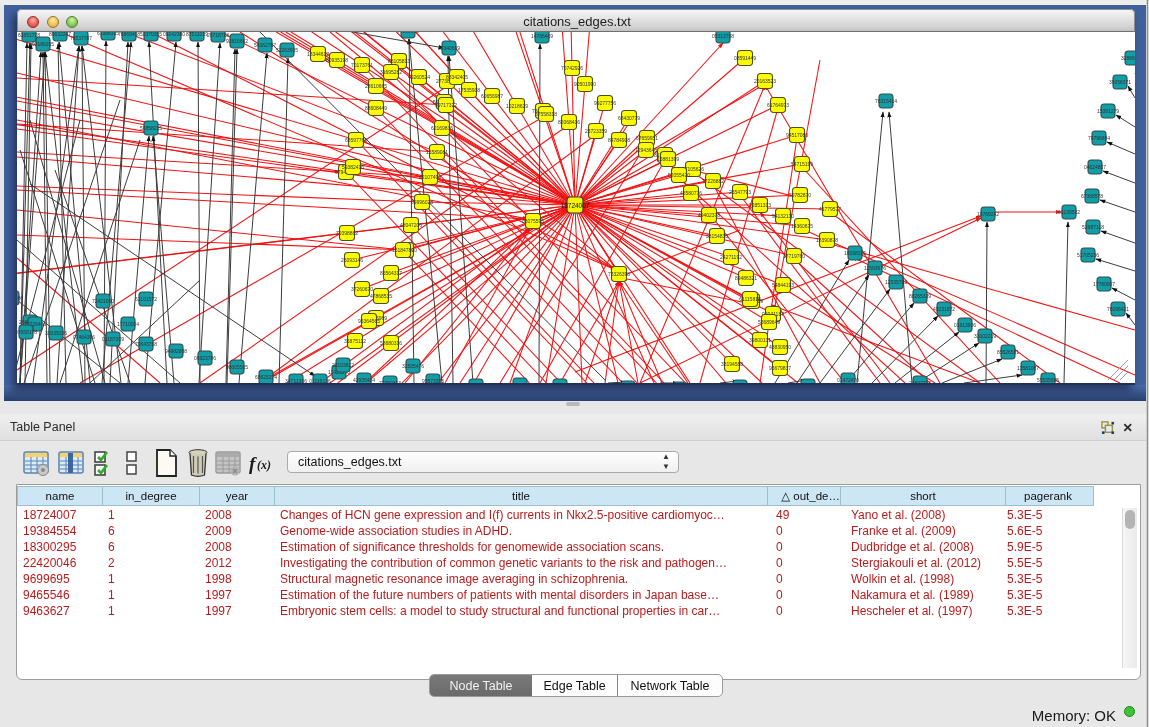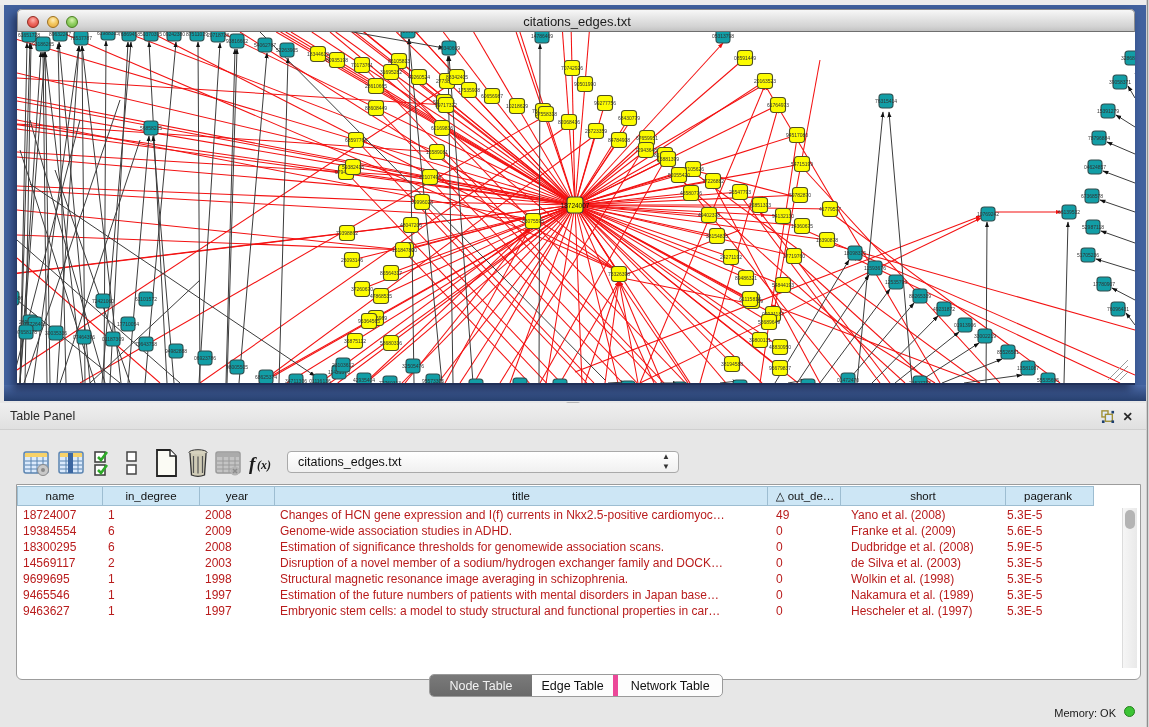--- a/index.html
+++ b/index.html
@@ -9,44 +9,44 @@
 #rstrip{position:absolute;right:0;top:0;width:3px;height:727px;background:#8f8f8f;border-left:1px solid #cfcfcf;border-right:1px solid #d8d8d8;z-index:30}
 #win{position:absolute;left:17px;top:9px;width:1118px;height:376px;border-radius:5px 5px 0 0;box-shadow:-4px 5px 9px rgba(10,15,40,.55);background:#fff;border-bottom:2px solid #203058}
 #titlebar{position:absolute;left:0;top:0;width:1118px;height:23px;border-radius:5px 5px 0 0;background:linear-gradient(#f7f7f7,#d2d2d2 80%,#c2c2c2);border:1px solid #8e8e8e;border-bottom:1px solid #6f6f6f}
 #title{position:absolute;left:0;top:4px;width:1118px;text-align:center;font-size:13px;color:#1c1c1c}
 .tl{position:absolute;top:6px;width:12px;height:12px;border-radius:50%}
 #tl1{left:9px;background:radial-gradient(circle at 50% 32%,#ffb3ad,#ee6b62 45%,#d83a31);border:1px solid #93291f}
 #tl2{left:29px;background:radial-gradient(circle at 50% 32%,#ffeebc,#f3c961 45%,#e5a33b);border:1px solid #9d701d}
 #tl3{left:48px;background:radial-gradient(circle at 50% 32%,#d8f3b0,#94d164 45%,#67b33c);border:1px solid #4a7f20}
 #canvas{position:absolute;left:0;top:23px;width:1118px;height:351px;background:#fff;overflow:hidden}
 #panel{position:absolute;left:0;top:402px;width:1149px;height:325px;background:#e7e7e7}
-#phead{position:absolute;left:0;top:1px;width:1146px;height:27px;background:linear-gradient(#efefef,#e0e0e0);border-bottom:1px solid #cfcfcf}
+#phead{position:absolute;left:0;top:12px;width:1146px;height:27px;background:linear-gradient(#efefef,#e0e0e0);border-bottom:1px solid #cfcfcf}
 #phead span{position:absolute;left:10px;top:6px;font-size:12.5px;color:#2a2a2a}
 #pfloat{position:absolute;right:31px;top:7px;width:14px;height:13px}
 #pclose{position:absolute;right:13px;top:5px;font-size:15px;font-weight:bold;color:#111}
 #toolbar{position:absolute;left:16px;top:42px;width:1120px;height:40px}
 .tbi{position:absolute;top:4px}
 #combo{position:absolute;left:271px;top:7px;width:392px;height:22px;background:linear-gradient(#fff,#f0f0f0);border:1px solid #a9a9a9;border-radius:4px;font-size:12.5px;color:#111;line-height:21px;padding-left:10px}
 #combo .spin{position:absolute;right:8px;top:0;font-size:8px;color:#333;line-height:10px;text-align:center}
 #tablebox{position:absolute;left:16px;top:82px;width:1125px;height:196px;background:#fff;border:1px solid #9c9c9c;border-radius:0 0 6px 6px}
 #thead{position:absolute;left:0;top:1px;height:20px;width:1077px;background:#cde6f5;border:1px solid #9dbdd1;display:flex}
 #thead div{height:18px;line-height:18px;font-size:11.5px;text-align:center;color:#111;border-right:1px solid #9dbdd1;overflow:hidden;white-space:nowrap}
 #tbody{position:absolute;left:0;top:22px;width:1077px}
 .tr{height:16px;line-height:16px;font-size:12px;color:#b91c1c;white-space:nowrap}
 .tr span{display:inline-block;overflow:hidden;vertical-align:top;white-space:nowrap}
 .c1{width:86px;padding-left:6px}.c2{width:98px;padding-left:5px}.c3{width:76px;padding-left:4px}
 .c4{width:494px;padding-left:3px}.c5{width:74px;padding-left:5px}.c6{width:160px;padding-left:6px}.c7{width:91px;padding-left:2px}
 #vscroll{position:absolute;right:3px;top:23px;width:15px;height:160px;background:linear-gradient(90deg,#f6f6f6,#e9e9e9);border-left:1px solid #dcdcdc}
 #vthumb{position:absolute;left:2px;top:2px;width:10px;height:19px;background:#b4b4b4;border-radius:5px}
 #tabs{position:absolute;left:429px;top:272px;width:294px;height:23px;border:1px solid #9a9a9a;border-radius:5px;background:#fdfdfd;overflow:hidden;display:flex}
 #tabs div{height:23px;line-height:22px;font-size:12.5px;text-align:center;color:#111}
 #tab1{width:109px;background:linear-gradient(#7a7a7a,#686868);color:#f2f2f2 !important}
-#tab2{width:92px;border-right:5px solid #ec4899}
+#tab2{width:92px;border-right:1px solid #ec4899}
 #tab3{width:111px}
-#mem{position:absolute;right:33px;top:305px;font-size:11px;color:#1a1a1a}
+#mem{position:absolute;right:33px;top:305px;font-size:15px;color:#1a1a1a}
 #memdot{position:absolute;right:14px;top:304px;width:11px;height:11px;border-radius:50%;background:#3cc435;border:1px solid #26801e}
 </style></head><body>
 <div id="stage">
 <div id="topstrip"></div>
 <div id="mdi"></div>
 <div id="mdiband"></div>
 <div id="win">
  <div id="canvas"><svg width="1118" height="351" viewBox="17 32 1118 351">
           <defs>
             <marker id="ar" viewBox="0 0 10 10" refX="9" refY="5" markerWidth="6" markerHeight="6" orient="auto">
@@ -983,29 +983,29 @@
           <text x="10" y="21" font-size="12" font-style="italic" font-weight="bold" font-family="Liberation Serif,serif" fill="#1a1a1a">(x)</text>
         </svg>
   <div id="combo">citations_edges.txt<span class="spin">▲<br>▼</span></div>
  </div>
  <div id="tablebox">
   <div id="thead">
           <div style="width:85px">name</div>
           <div style="width:97px">in_degree</div>
           <div style="width:75px">year</div>
           <div style="width:493px">title</div>
-          <div style="width:73px;text-align:center;padding-left:2px">△ out_de…</div>
+          <div style="width:73px;text-align:right;padding-left:2px">△ out_de…</div>
           <div style="width:165px">short</div>
           <div style="width:84px;border-right:none">pagerank</div>
         </div>
   <div id="tbody">
           <div class="tr"><span class="c1">18724007</span><span class="c2">1</span><span class="c3">2008</span><span class="c4">Changes of HCN gene expression and I(f) currents in Nkx2.5‑positive cardiomyoc…</span><span class="c5">49</span><span class="c6">Yano et al. (2008)</span><span class="c7">5.3E-5</span></div>
           <div class="tr"><span class="c1">19384554</span><span class="c2">6</span><span class="c3">2009</span><span class="c4">Genome‑wide association studies in ADHD.</span><span class="c5">0</span><span class="c6">Franke et al. (2009)</span><span class="c7">5.6E-5</span></div>
           <div class="tr"><span class="c1">18300295</span><span class="c2">6</span><span class="c3">2008</span><span class="c4">Estimation of significance thresholds for genomewide association scans.</span><span class="c5">0</span><span class="c6">Dudbridge et al. (2008)</span><span class="c7">5.9E-5</span></div>
-          <div class="tr"><span class="c1">14569117</span><span class="c2">2</span><span class="c3">2003</span><span class="c4">Disruption of a novel member of a sodium/hydrogen exchanger family and DOCK…</span><span class="c5">0</span><span class="c6">de Silva et al. (2003)</span><span class="c7">5.3E-5</span></div>
+          <div class="tr"><span class="c1">22420046</span><span class="c2">2</span><span class="c3">2012</span><span class="c4">Investigating the contribution of common genetic variants to the risk and pathogen…</span><span class="c5">0</span><span class="c6">Stergiakouli et al. (2012)</span><span class="c7">5.5E-5</span></div>
           <div class="tr"><span class="c1">9699695</span><span class="c2">1</span><span class="c3">1998</span><span class="c4">Structural magnetic resonance image averaging in schizophrenia.</span><span class="c5">0</span><span class="c6">Wolkin et al. (1998)</span><span class="c7">5.3E-5</span></div>
           <div class="tr"><span class="c1">9465546</span><span class="c2">1</span><span class="c3">1997</span><span class="c4">Estimation of the future numbers of patients with mental disorders in Japan base…</span><span class="c5">0</span><span class="c6">Nakamura et al. (1989)</span><span class="c7">5.3E-5</span></div>
           <div class="tr"><span class="c1">9463627</span><span class="c2">1</span><span class="c3">1997</span><span class="c4">Embryonic stem cells: a model to study structural and functional properties in car…</span><span class="c5">0</span><span class="c6">Hescheler et al. (1997)</span><span class="c7">5.3E-5</span></div>
         </div>
   <div id="vscroll">
           <div id="vthumb"></div>
         </div>
  </div>
  <div id="tabs">
         <div id="tab1">Node Table</div>

